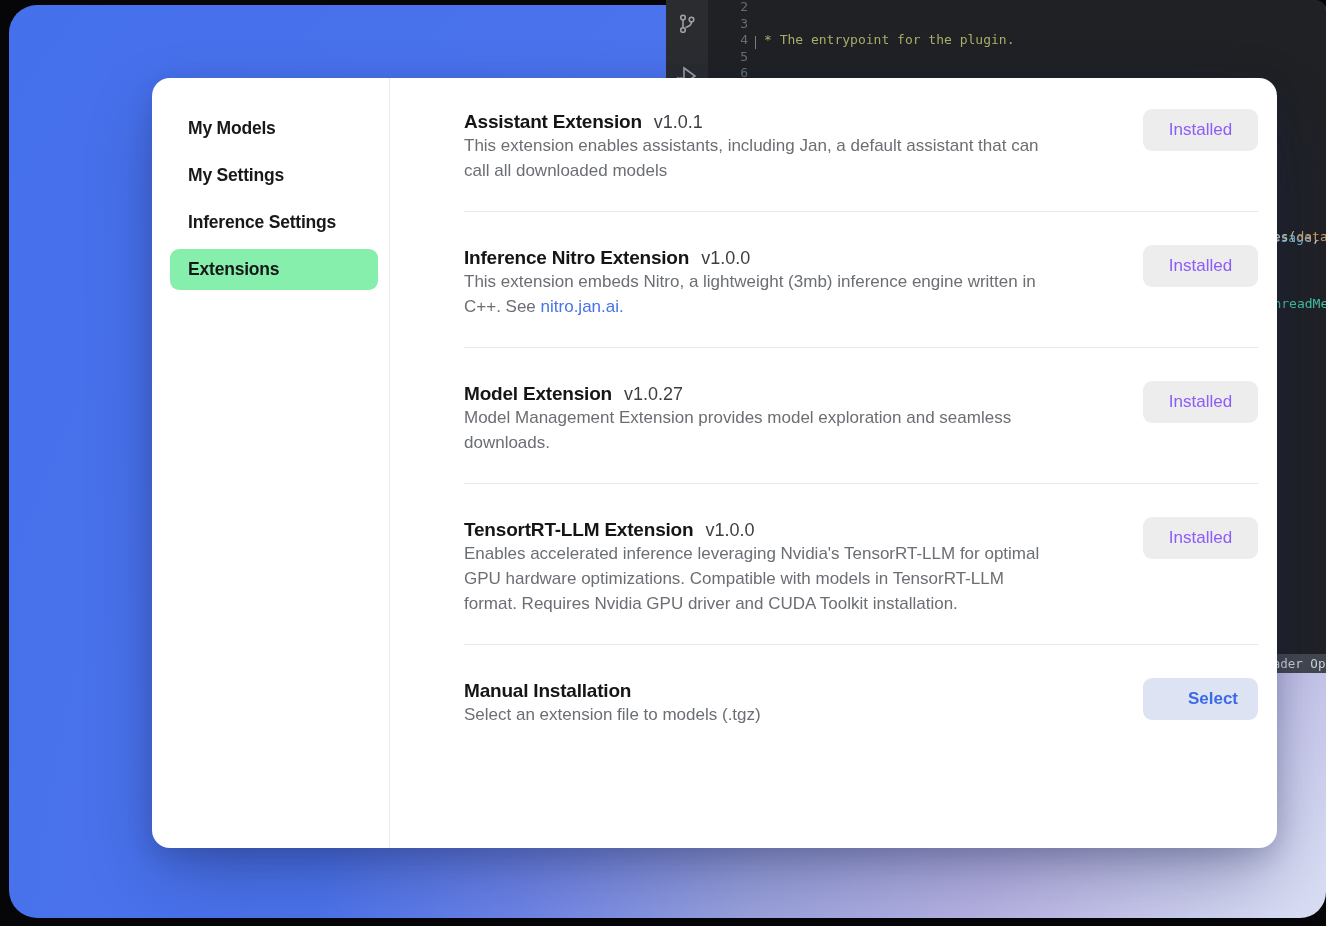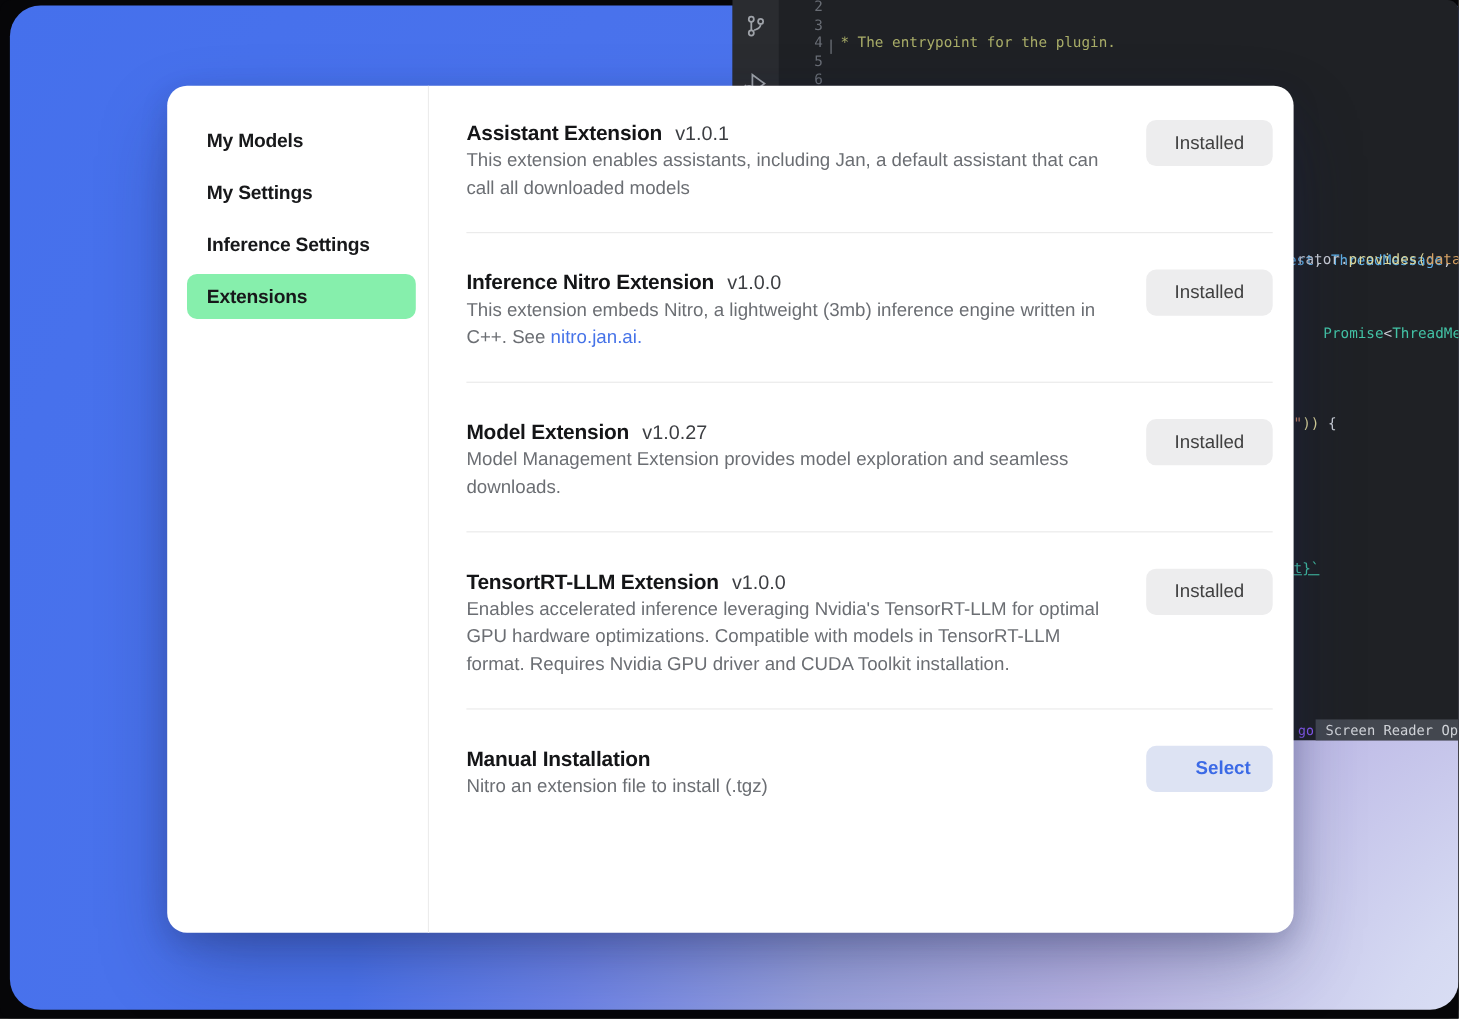--- a/index.html
+++ b/index.html
@@ -34,42 +34,42 @@
   .tok-type{color:#5fb0e8;}
   .tok-fn{color:#dcd69a;}
   .tok-orange{color:#d6a163;}
   .tok-teal{color:#43c3a6;}
   .tok-teal-u{color:#43c3a6;text-decoration:underline;}
   .tok-str{color:#cc8866;}
   .status-left{position:absolute;left:514px;top:655px;font-size:12px;color:#8b5cf6;line-height:18px;}
   .status-chip{position:absolute;left:530px;top:654px;height:19px;line-height:19px;padding:0 9px;
     background:#43474f;color:#d0d3d8;font-size:12.5px;white-space:nowrap;width:140px;overflow:hidden;}
   
-  .card{position:absolute;left:152px;top:78px;width:1024px;height:770px;background:#ffffff;
+  .card{position:absolute;left:152px;top:78px;width:1125px;height:770px;background:#ffffff;
     border-radius:18px;box-shadow:0 30px 70px -10px rgba(25,35,80,.40), 0 8px 24px rgba(25,35,80,.18);
-    display:flex;}
+    display:flex;gap:40px;}
   .sidebar{width:238px;flex:0 0 238px;border-right:1px solid #ececec;padding:30px 12px 0 18px;box-sizing:border-box;}
   .side-item{width:208px;box-sizing:border-box;padding:10px 18px;margin-bottom:6px;border-radius:9px;
     font-size:17.5px;font-weight:700;color:#17181a;letter-spacing:-.2px;cursor:pointer;}
   .side-item.active{background:#86efac;}
   .content{flex:1;padding:33px 19px 0 34px;box-sizing:border-box;}
   .entry{display:flex;justify-content:space-between;align-items:flex-start;
     padding:35px 0 28px 0;border-bottom:1px solid #e9e9e9;}
   .entry:first-child{padding-top:0;}
   .entry:last-child{border-bottom:none;}
   .e-left{max-width:582px;}
   .e-titlerow{display:flex;align-items:baseline;gap:12px;}
   .e-name{font-size:19px;font-weight:700;color:#141517;letter-spacing:-.2px;}
   .e-version{font-size:18px;font-weight:400;color:#3c3e42;}
   .e-desc{font-size:17px;line-height:25px;color:#6b6e73;}
   .e-link{color:#4673e8;cursor:pointer;}
   .btn{flex:0 0 auto;min-width:115px;box-sizing:border-box;text-align:center;border:none;
     border-radius:9px;padding:11px 20px;font-size:17px;margin-top:-2px;cursor:pointer;
     font-family:"Liberation Sans", sans-serif;}
-  .btn-installed{background:#ededee;color:#404040;font-weight:400;}
+  .btn-installed{background:#ededee;color:#8b5cf6;font-weight:400;}
   .btn-select{background:#dde3f3;color:#3b6ae6;font-weight:700;text-align:right;}
 </style>
 </head>
 <body>
 
 <div class="stage">
 
   <div class="wallpaper"></div>
 
   <div class="editor">
@@ -168,21 +168,21 @@
         </div>
         <button class="btn btn-installed">Installed</button>
       </div>
 
       <div class="entry">
         <div class="e-left">
           <div class="e-titlerow">
             <span class="e-name">Manual Installation</span>
             <span class="e-version"></span>
           </div>
-          <div class="e-desc"><span>Nitro an extension file to install (.tgz)</span></div>
+          <div class="e-desc"><span>Select an extension file to models (.tgz)</span></div>
         </div>
         <button class="btn btn-select">Select</button>
       </div>
 
     </div>
   </div>
 
 </div>
 
 </body></html>

